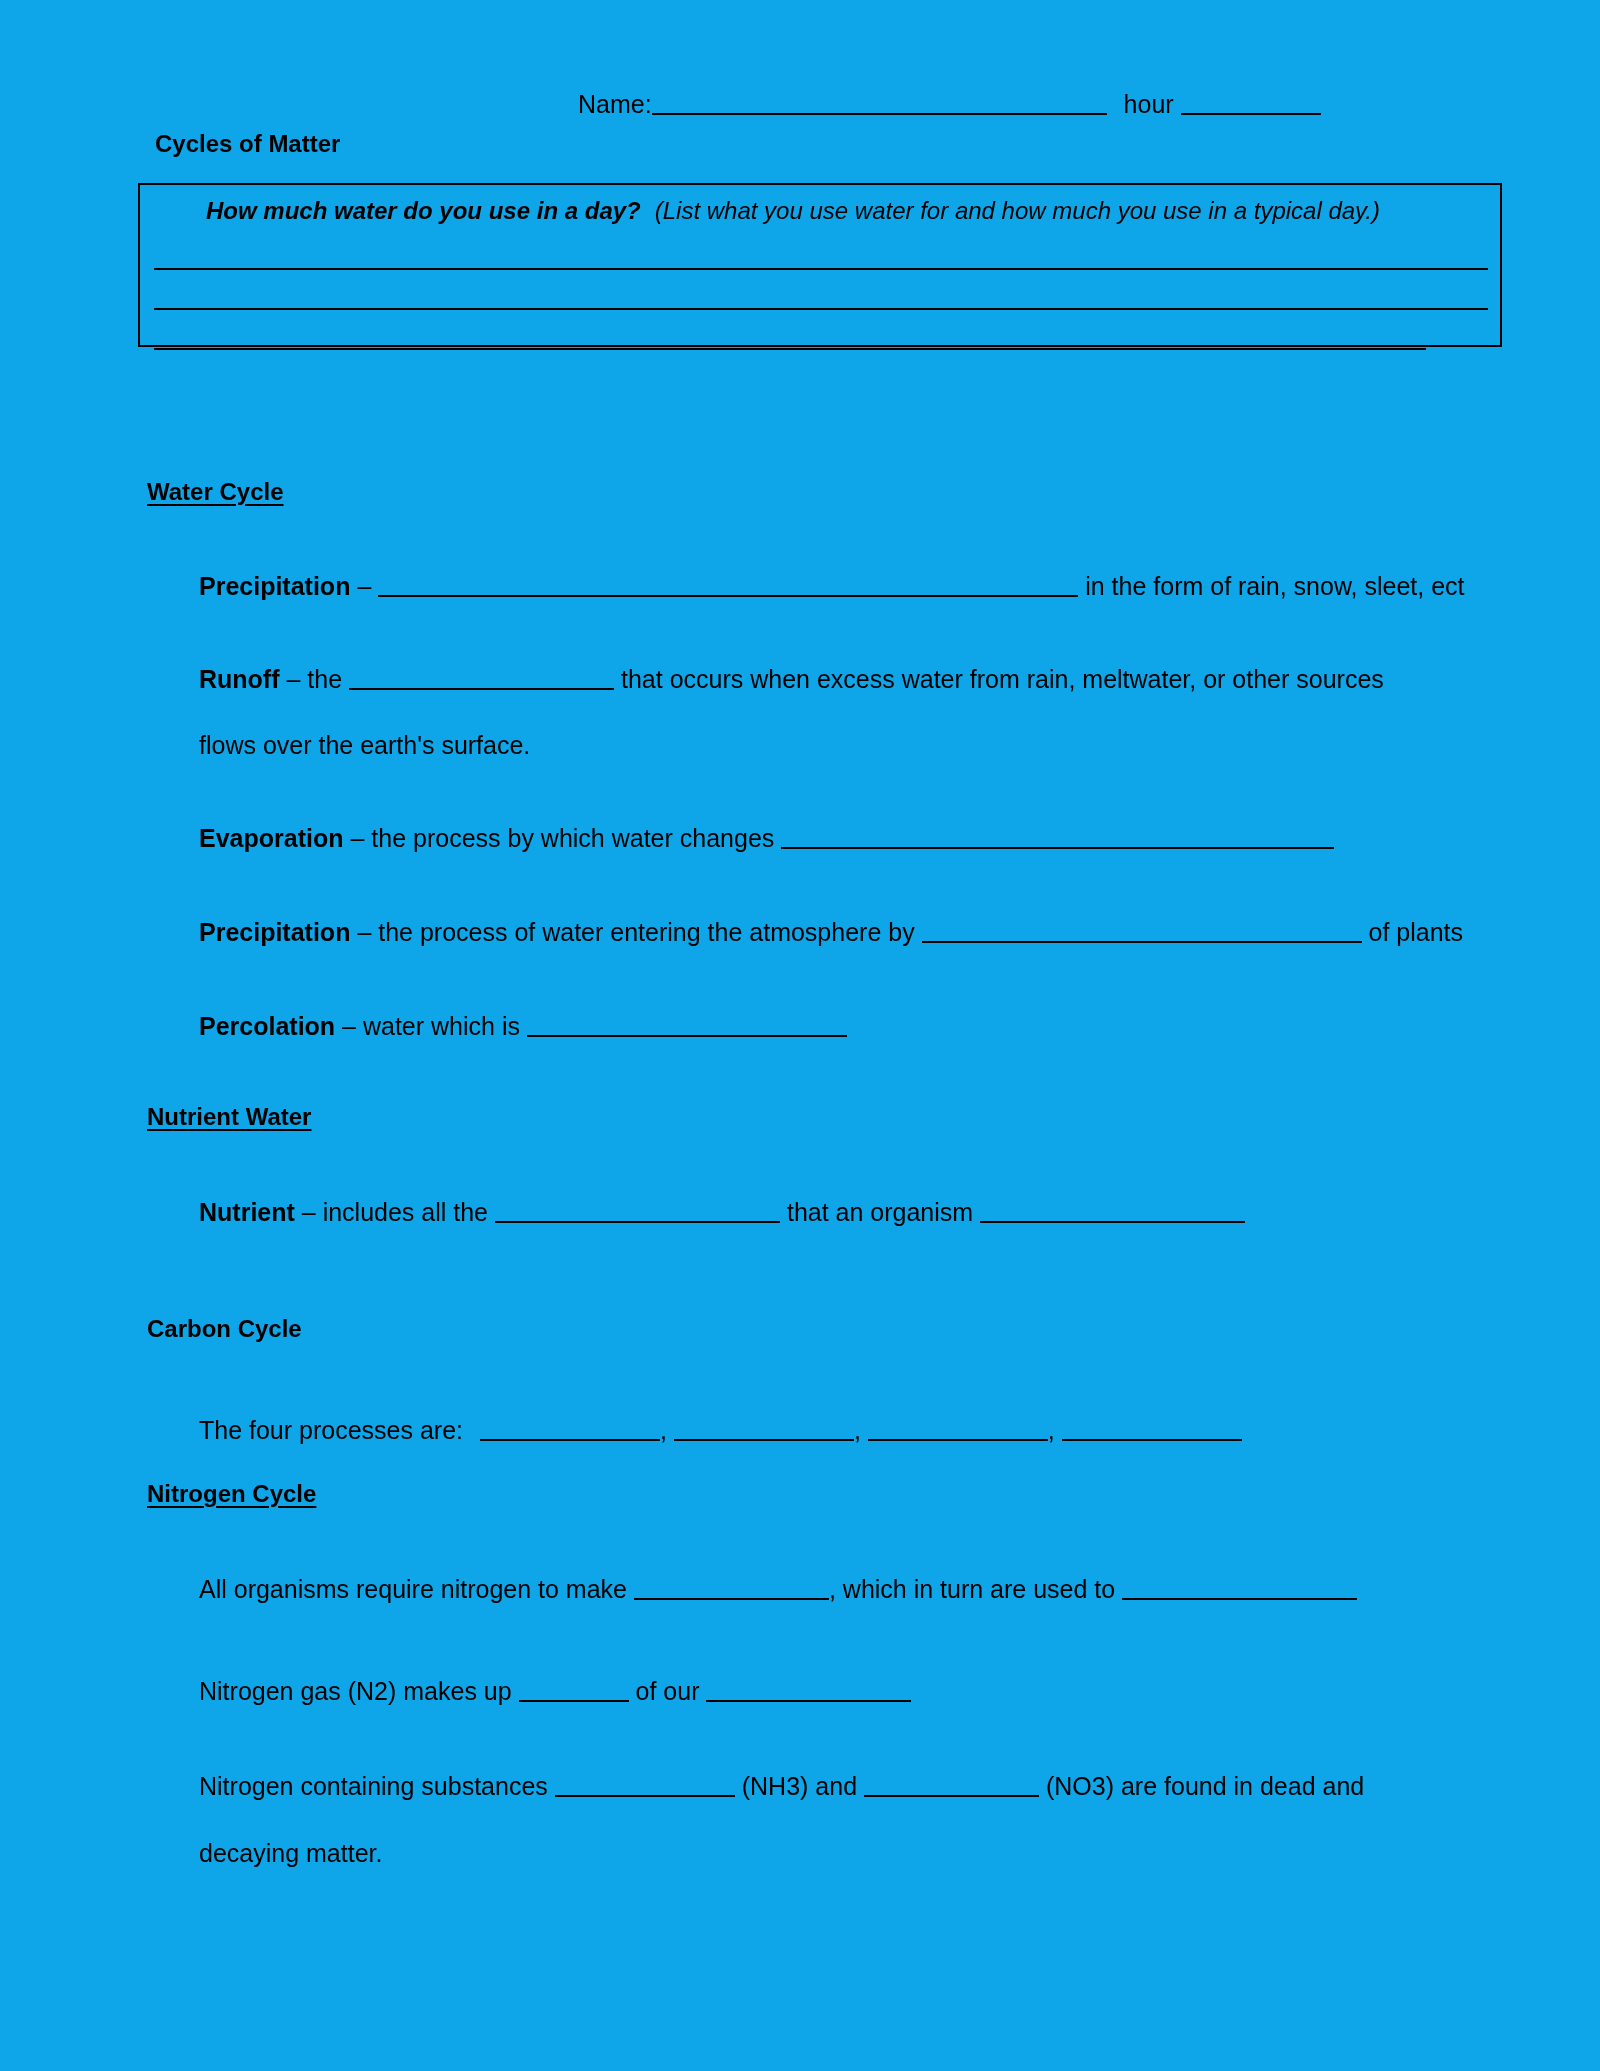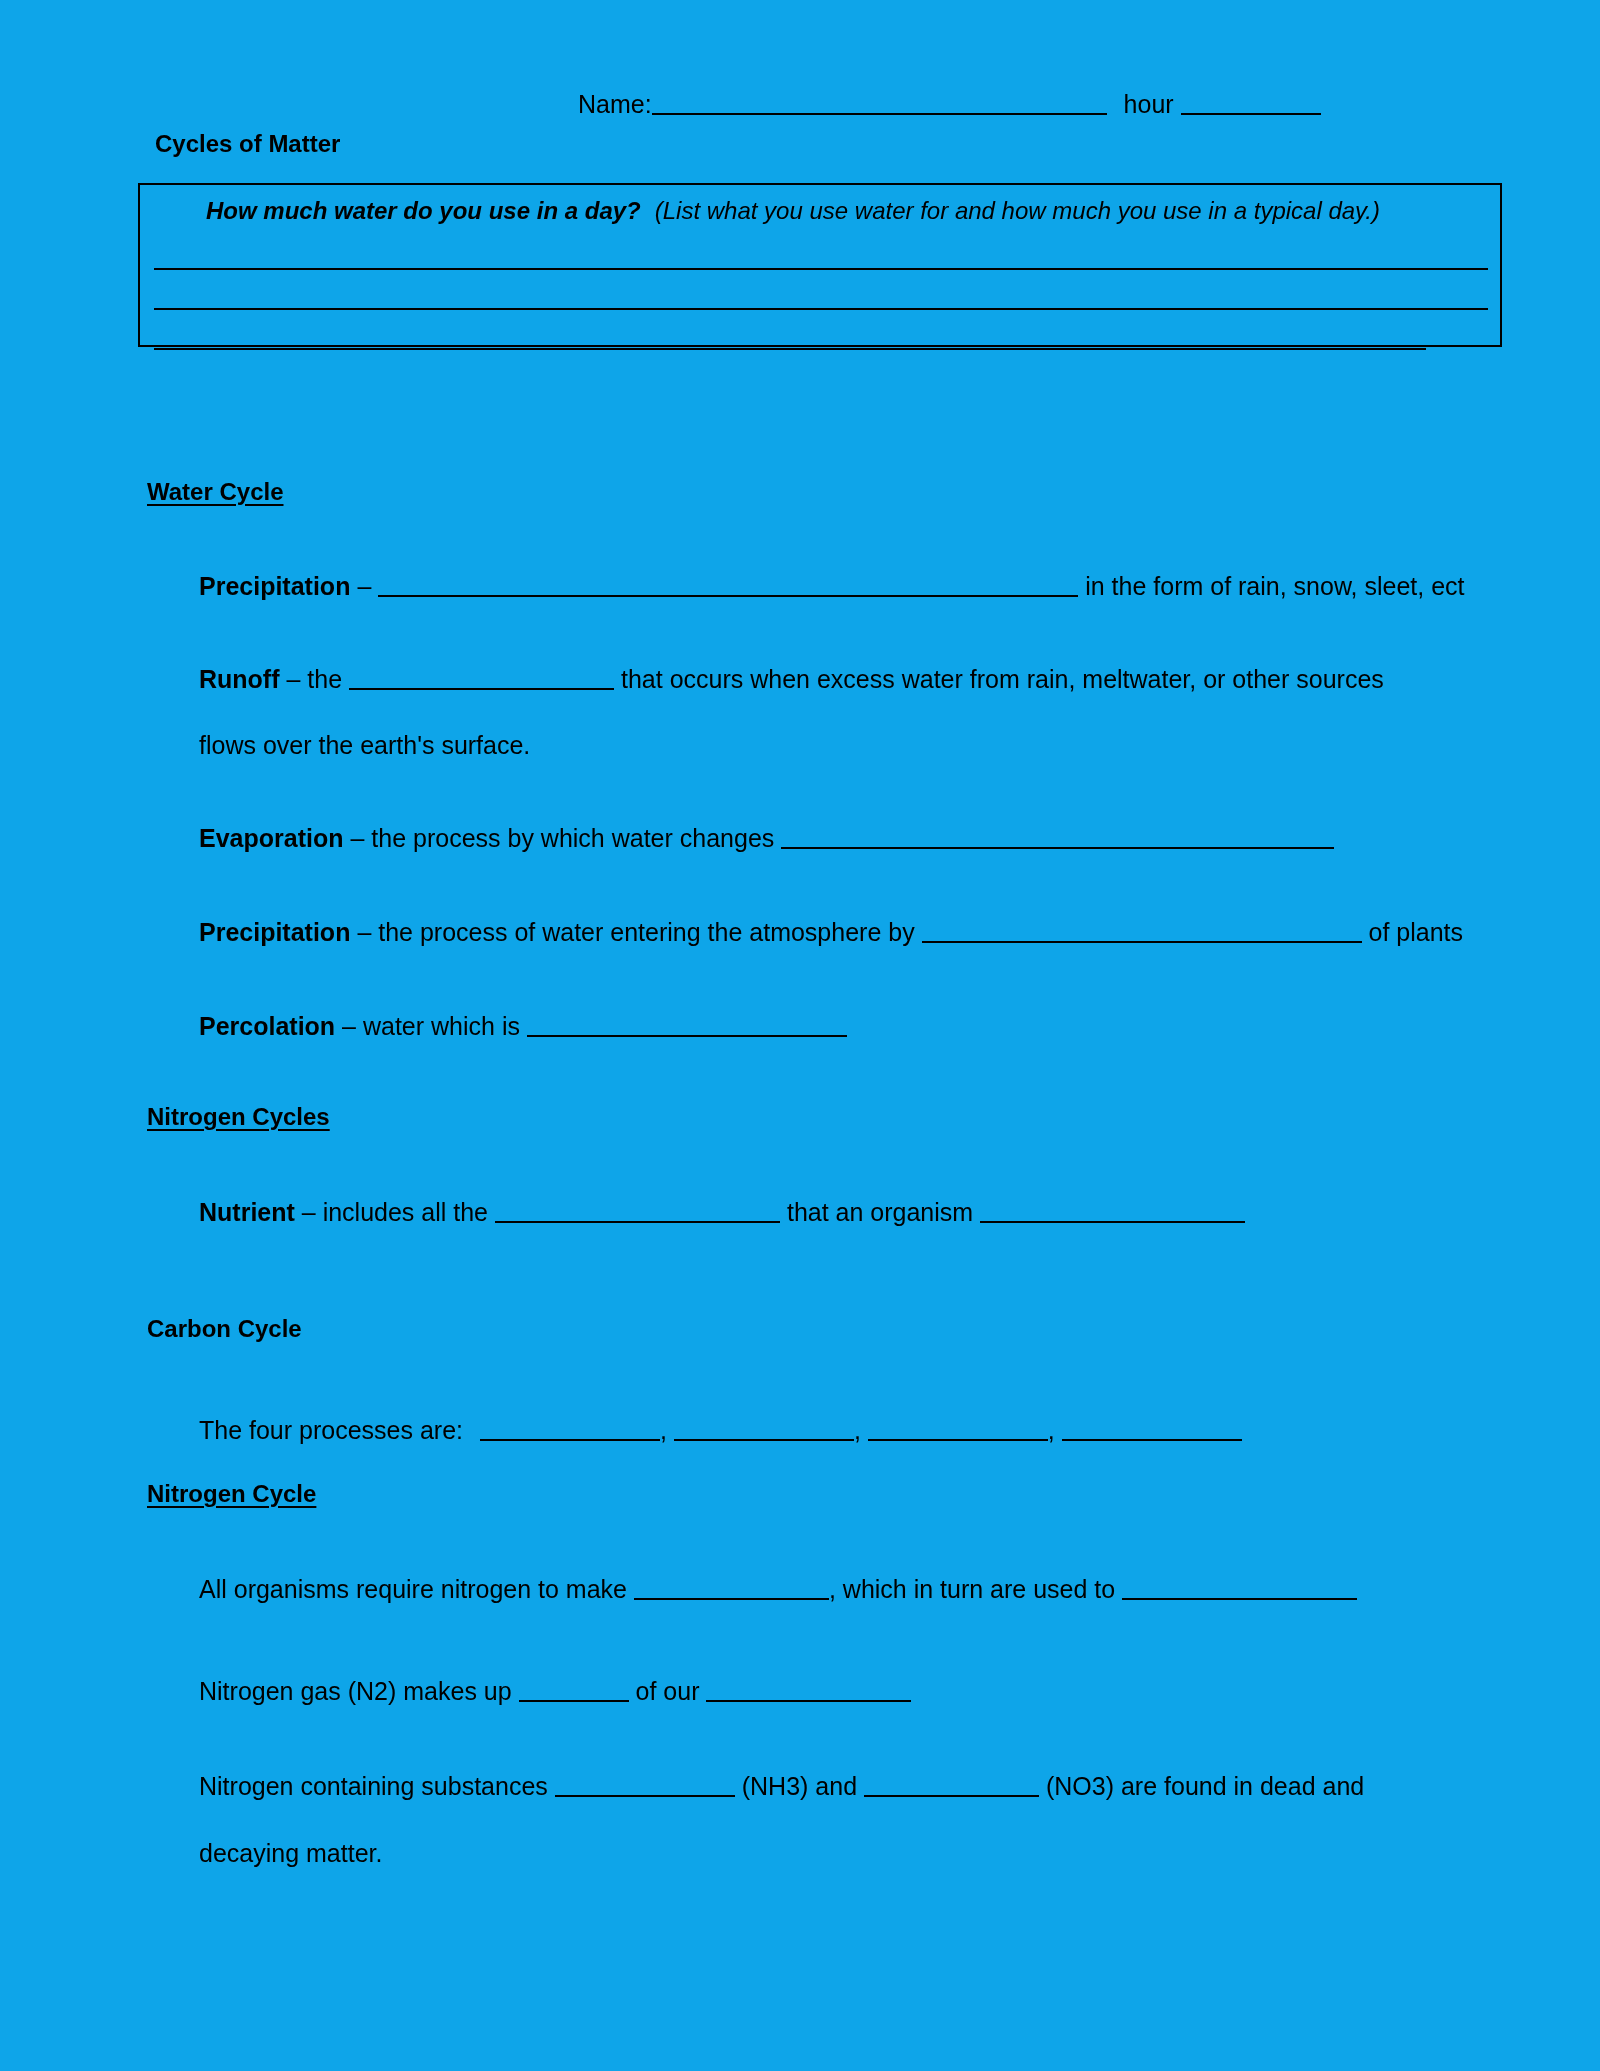--- a/index.html
+++ b/index.html
@@ -181,21 +181,21 @@
     <span>of plants</span>
   </div>
 
   <div class="row" style="top: 1010px;">
     <b class="term">Percolation</b>
     <span>–</span>
     <span>water which is</span>
     <span class="fill w-perc"></span>
   </div>
 
-  <div class="head-row underlined" style="top: 1103px;">Nitrogen Cycles</div>
+  <div class="head-row underlined" style="top: 1103px;">Nutrient Water</div>
 
   <div class="row" style="top: 1196px;">
     <b class="term">Nutrient</b>
     <span>–</span>
     <span>includes all the</span>
     <span class="fill w-nut-1"></span>
     <span>that an organism</span>
     <span class="fill w-nut-2"></span>
   </div>
 

